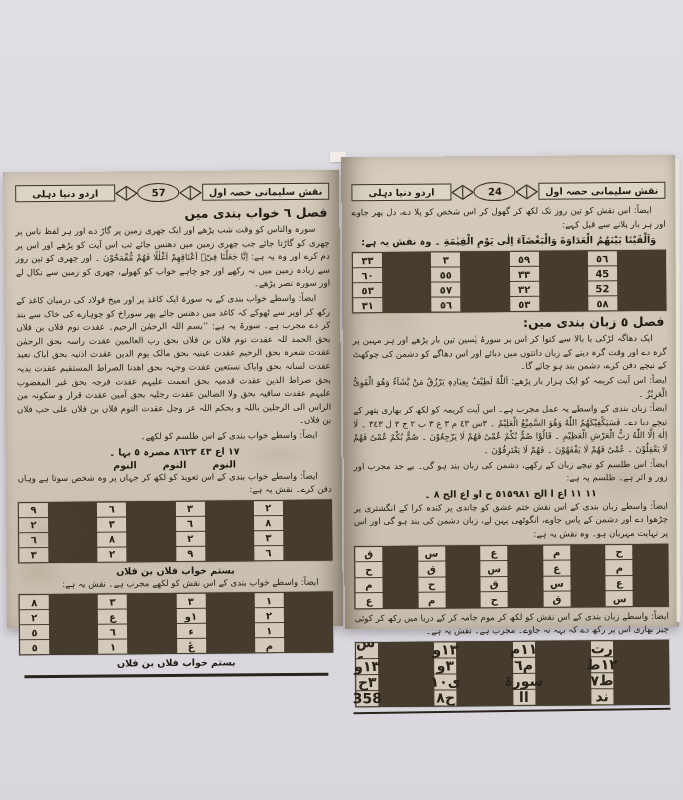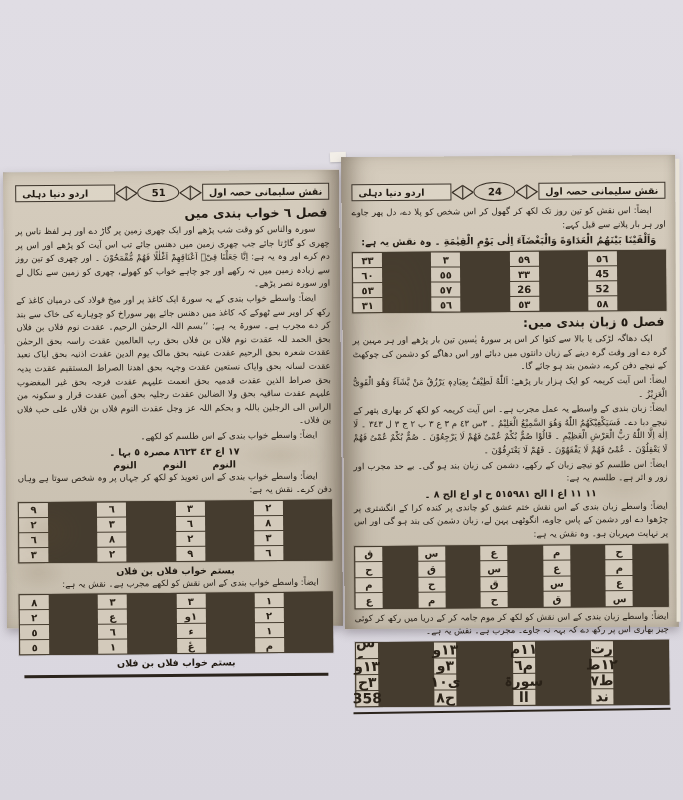--- a/index.html
+++ b/index.html
@@ -32,21 +32,21 @@
                0 4px 10px rgba(70,60,70,.35);
     padding:26px 10px 0 10px;box-sizing:border-box;
   }
   .page-edge{position:absolute;right:-3px;top:4px;width:4px;height:98%;background:#e9e3d6;transform:rotate(.3deg);}
   .gutter-sliver{position:absolute;left:330px;top:152px;width:16px;height:10px;background:#f3efe8;transform:rotate(-2deg);box-shadow:0 1px 2px rgba(0,0,0,.2);}
   .smudge{position:absolute;border-radius:50%;filter:blur(3px);pointer-events:none;}
   
   .runhead{display:flex;align-items:center;direction:rtl;margin-bottom:4px;}
   .rh-box{border:1.6px solid #3a3229;padding:2px 6px;font-size:9.5px;font-weight:bold;white-space:nowrap;background:rgba(236,229,216,.35);}
   .rh-box.title{min-width:96px;text-align:center;}
-  .rh-box.pub{min-width:86px;text-align:left;}
+  .rh-box.pub{min-width:86px;text-align:center;}
   .rh-conn{flex:1;height:18px;}
   .rh-oval{border:1.6px solid #3a3229;border-radius:50%;min-width:40px;height:17px;display:flex;align-items:center;justify-content:center;font-size:10px;font-weight:bold;}
   
   .content{direction:rtl;text-align:justify;}
   .chapter{font-weight:bold;font-size:12.5px;margin:3px 2px 3px 0;}
   p.para{font-size:8.6px;line-height:13.6px;margin:1px 0;text-indent:14px;}
   p.para.noindent{text-indent:0;}
   .arabic{font-weight:bold;font-size:9.6px;line-height:15px;text-align:center;margin:1px 0;text-indent:0;}
   .numline{font-weight:bold;font-size:9.5px;text-align:center;margin:2px 0;letter-spacing:1px;}
   .wordline{display:flex;justify-content:center;gap:26px;direction:rtl;font-weight:bold;font-size:9.5px;margin:1px 0;}
@@ -72,21 +72,21 @@
   <div class="page page-left">
     <div class="smudge" style="left:6px;top:330px;width:70px;height:60px;background:radial-gradient(ellipse,rgba(96,76,44,.14),rgba(96,76,44,0) 70%);"></div>
     <div class="smudge" style="left:2px;top:380px;width:60px;height:40px;background:radial-gradient(ellipse,rgba(96,76,44,.12),rgba(96,76,44,0) 70%);"></div>
     <div class="smudge" style="left:230px;top:270px;width:90px;height:30px;background:radial-gradient(ellipse,rgba(96,76,44,.10),rgba(96,76,44,0) 70%);"></div>
 
     <div class="runhead">
       <span class="rh-box title">نقش سلیمانی حصہ اول</span>
       <svg class="rh-conn" viewBox="0 0 60 20" preserveAspectRatio="none">
         <path d="M2,10 L29,2.5 L29,17.5 Z M58,10 L31,2.5 L31,17.5 Z" fill="none" stroke="#3a3229" stroke-width="1.6"></path>
       </svg>
-      <span class="rh-oval">51</span>
+      <span class="rh-oval">57</span>
       <svg class="rh-conn" viewBox="0 0 60 20" preserveAspectRatio="none">
         <path d="M2,10 L29,2.5 L29,17.5 Z M58,10 L31,2.5 L31,17.5 Z" fill="none" stroke="#3a3229" stroke-width="1.6"></path>
       </svg>
       <span class="rh-box pub">اردو دنیا دہلی</span>
     </div>
 
     <div class="content">
       <div class="chapter">فصل ٦ خواب بندی میں</div>
       <p class="para">سورہ والناس کو وقت شب پڑھے اور ایک چھری زمین پر گاڑ دے اور ہر لفظ ناس پر چھری کو گاڑتا جائے جب چھری زمین میں دھنس جائے تب اس آیت کو پڑھے اور اس پر دم کرے اور وہ یہ ہے: اِنَّا جَعَلْنَا فِیْۤ اَعْنَاقِهِمْ اَغْلٰلًا فَهُمْ مُّقْمَحُوْنَ ۔ اور چھری کو تین روز سے زیادہ زمین میں نہ رکھے اور جو چاہے خواب کو کھولے، چھری کو زمین سے نکال لے اور سورہ نصر پڑھے۔</p>
       <p class="para">ایضاً: واسطے خواب بندی کے یہ سورۃ ایک کاغذ پر اور میخ فولاد کی درمیان کاغذ کے رکھ کر اوپر سے ٹھوکے کہ کاغذ میں دھنس جائے پھر سوراخ کو چوہارے کی خاک سے بند کر دے مجرب ہے۔ سورۃ یہ ہے: ’’بسم اللہ الرحمٰن الرحیم۔ عقدت نوم فلاں بن فلاں بحق الحمد للہ عقدت نوم فلاں بن فلاں بحق رب العالمین عقدت راسہ بحق الرحمٰن عقدت شعرہ بحق الرحیم عقدت عینیہ بحق مالک یوم الدین عقدت اذنیہ بحق ایاک نعبد عقدت لسانہ بحق وایاک نستعین عقدت وجہہ بحق اھدنا الصراط المستقیم عقدت یدیہ بحق صراط الذین عقدت قدمیہ بحق انعمت علیہم عقدت فرجہ بحق غیر المغضوب علیہم عقدت ساقیہ بحق ولا الضالین عقدت رجلیہ بحق آمین عقدت قرار و سکونہ من الراس الی الرجلین باللہ و بحکم اللہ عز وجل عقدت النوم فلاں بن فلاں علی حب فلاں بن فلاں۔</p>
@@ -165,21 +165,21 @@
           <div class="tcell">٣٣</div>
           <div class="tcell">٣</div>
           <div class="tcell">٥٩</div>
           <div class="tcell">٥٦</div>
           <div class="tcell">٦٠</div>
           <div class="tcell">٥٥</div>
           <div class="tcell">٣٣</div>
           <div class="tcell">45</div>
           <div class="tcell">٥٣</div>
           <div class="tcell">٥٧</div>
-          <div class="tcell">26</div>
+          <div class="tcell">٣٢</div>
           <div class="tcell">52</div>
           <div class="tcell">٣١</div>
           <div class="tcell">٥٦</div>
           <div class="tcell">٥٣</div>
           <div class="tcell">٥٨</div>
         </div>
       <div class="chapter">فصل ٥ زبان بندی میں:</div>
       <p class="para">ایک دھاگہ لڑکی یا بالا سے کتوا کر اس پر سورۂ یٰسین تین بار پڑھے اور ہر مہین پر گرہ دے اور وقت گرہ دینے کے زبان دانتوں میں دبائے اور اس دھاگے کو دشمن کی چوکھٹ کے نیچے دفن کرے، دشمن بند ہو جائے گا۔</p>
       <p class="para noindent">ایضاً: اس آیت کریمہ کو ایک ہزار بار پڑھے: اَللّٰهُ لَطِیْفٌ بِعِبَادِهٖ یَرْزُقُ مَنْ یَّشَآءُ وَهُوَ الْقَوِیُّ الْعَزِیْزُ ۔</p>
       <p class="para noindent">ایضاً: زبان بندی کے واسطے یہ عمل مجرب ہے۔ اس آیت کریمہ کو لکھ کر بھاری پتھر کے نیچے دبا دے۔ فَسَیَکْفِیْکَهُمُ اللّٰهُ وَهُوَ السَّمِیْعُ الْعَلِیْمُ ۔ ٣س ٤٣ م ٣ ع ٣ ب ٢ ج ٣ ل ٣٤٣ ۔ لَا اِلٰهَ اِلَّا اللّٰهُ رَبُّ الْعَرْشِ الْعَظِیْمِ ۔ قَالُوْا صُمٌّ بُکْمٌ عُمْیٌ فَهُمْ لَا یَرْجِعُوْنَ ۔ صُمٌّ بُکْمٌ عُمْیٌ فَهُمْ لَا یَعْقِلُوْنَ ۔ عُمْیٌ فَهُمْ لَا یَفْقَهُوْنَ ۔ فَهُمْ لَا یَعْتَرِفُوْنَ ۔</p>

